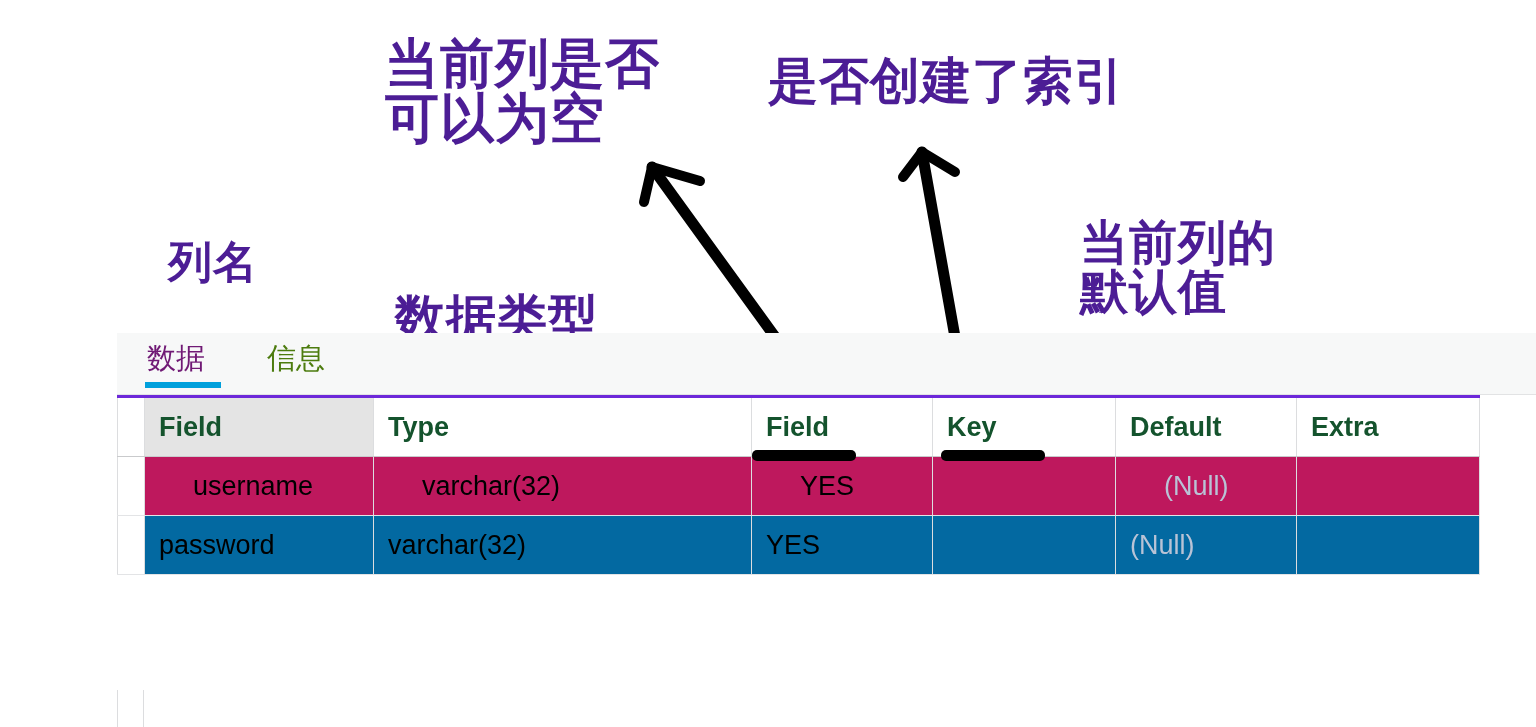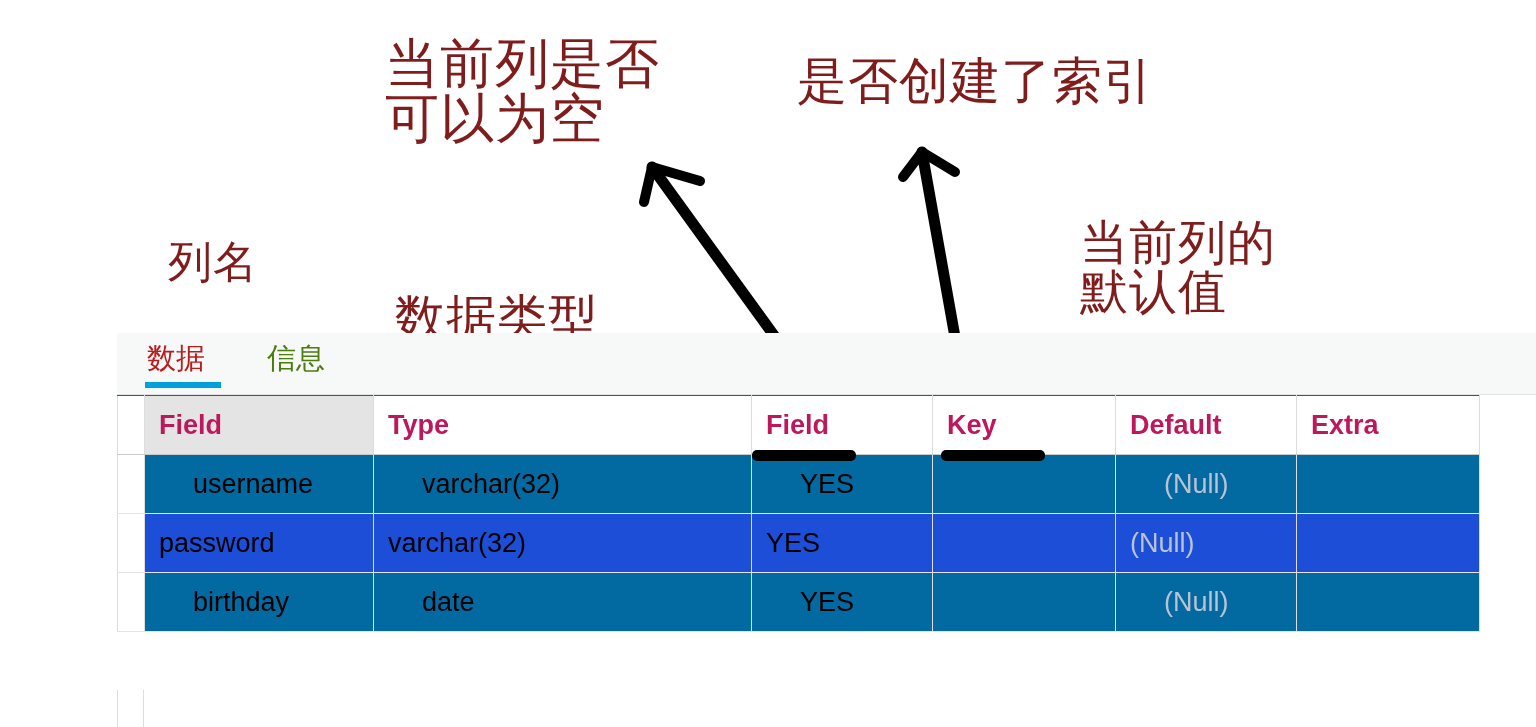--- a/index.html
+++ b/index.html
@@ -13,28 +13,28 @@
     position: relative;
     overflow: hidden;
     font-family: "Liberation Sans", "DejaVu Sans", sans-serif;
     color: #000;
   }
 
   
   .annot {
     position: absolute;
     font-family: "DejaVu Sans", "Liberation Sans", sans-serif;
-    font-weight: 400;
-    color: #7f1d1d;
+    font-weight: 700;
+    color: #4c1d95;
     line-height: 1.02;
     white-space: pre-line;
     letter-spacing: 1px;
   }
   #annot-null      { left: 385px; top: 36px;  font-size: 54px; }
-  #annot-key       { left: 768px; top: 56px;  font-size: 50px; margin-left: 29px; }
+  #annot-key       { left: 768px; top: 56px;  font-size: 50px; }
   #annot-default   { left: 1080px; top: 218px; font-size: 48px; }
   #annot-colname   { left: 168px; top: 240px; font-size: 44px; }
   #annot-datatype  { left: 395px; top: 293px; font-size: 50px; }
 
   .arrow-layer {
     position: absolute;
     left: 0; top: 0;
     width: 1536px; height: 727px;
     pointer-events: none;
   }
@@ -60,21 +60,21 @@
     box-sizing: border-box;
   }
   .tab {
     position: absolute;
     top: 6px;
     font-size: 29px;
     line-height: 38px;
     padding: 0 2px;
     cursor: pointer;
   }
-  .tab-active   { left: 28px;  color: #b91c1c; }
+  .tab-active   { left: 28px;  color: #701a75; }
   .tab-inactive { left: 148px; color: #4d7c0f; }
   .tab-underline {
     position: absolute;
     left: 28px;
     top: 49px;
     width: 76px;
     height: 6px;
     background: #00a0dc;
   }
 
@@ -98,41 +98,41 @@
     border-bottom: 1px solid #e3e4e6;
     padding: 0 0 0 14px;
     height: 58px;
     text-align: left;
     overflow: hidden;
     white-space: nowrap;
   }
   .grid-table th {
     font-weight: 700;
     background: #ffffff;
-    color: #be185d;
-    border-top: 1px solid #6d28d9;
+    color: #14532d;
+    border-top: 3px solid #6d28d9;
     border-bottom: 1px solid #c9cacc;
   }
   .grid-table th.gutter, .grid-table td.gutter {
     width: 26px;
     padding: 0;
     background: #ffffff;
     border-left: 1px solid #dcdddf;
   }
   .grid-table th.col-field { background: #e4e4e4; }
 
   .col-field   { width: 229px; }
   .col-type    { width: 378px; }
   .col-null    { width: 181px; }
   .col-key     { width: 183px; }
   .col-default { width: 181px; }
   .col-extra   { width: 183px; }
 
-  tr.row-odd  td { background: #0369a1; padding-left: 48px; }
-  tr.row-even td { background: #1d4ed8; }
+  tr.row-odd  td { background: #be185d; padding-left: 48px; }
+  tr.row-even td { background: #0369a1; }
   tr.row-selected td          { background: #ededed; }
   tr.row-selected td.c-field  { background: #c0c0c0; }
   tr.row-selected td.gutter   { background: #e4e4e4; }
 
   .null-val { color: #b9c3d6; }
 
   .grid-filler {
     position: absolute;
     left: 0;
     top: 295px;
@@ -222,29 +222,20 @@
         </tr>
         <tr class="row-even">
           <td class="gutter"></td>
           <td class="c-field">password</td>
           <td>varchar(32)</td>
           <td>YES</td>
           <td></td>
           <td class="null-val">(Null)</td>
           <td></td>
         </tr>
-        <tr class="row-odd">
-          <td class="gutter"></td>
-          <td class="c-field">birthday</td>
-          <td>date</td>
-          <td>YES</td>
-          <td></td>
-          <td class="null-val">(Null)</td>
-          <td></td>
-        </tr>
       </tbody>
     </table>
     <div class="grid-filler"></div>
   </div>
 </div>
 
 <div class="mark-underline" id="mark-null"></div>
 <div class="mark-underline" id="mark-key"></div>
 
 </body></html>

